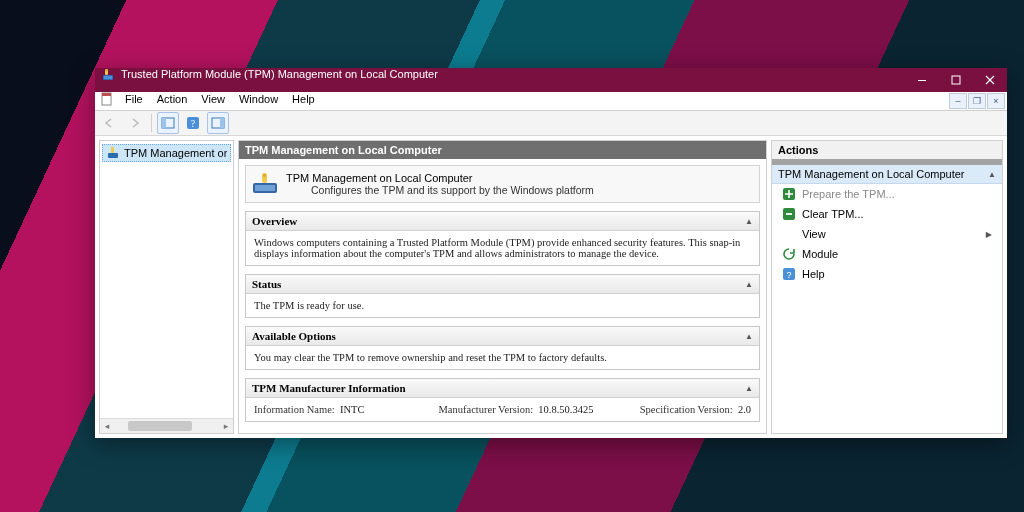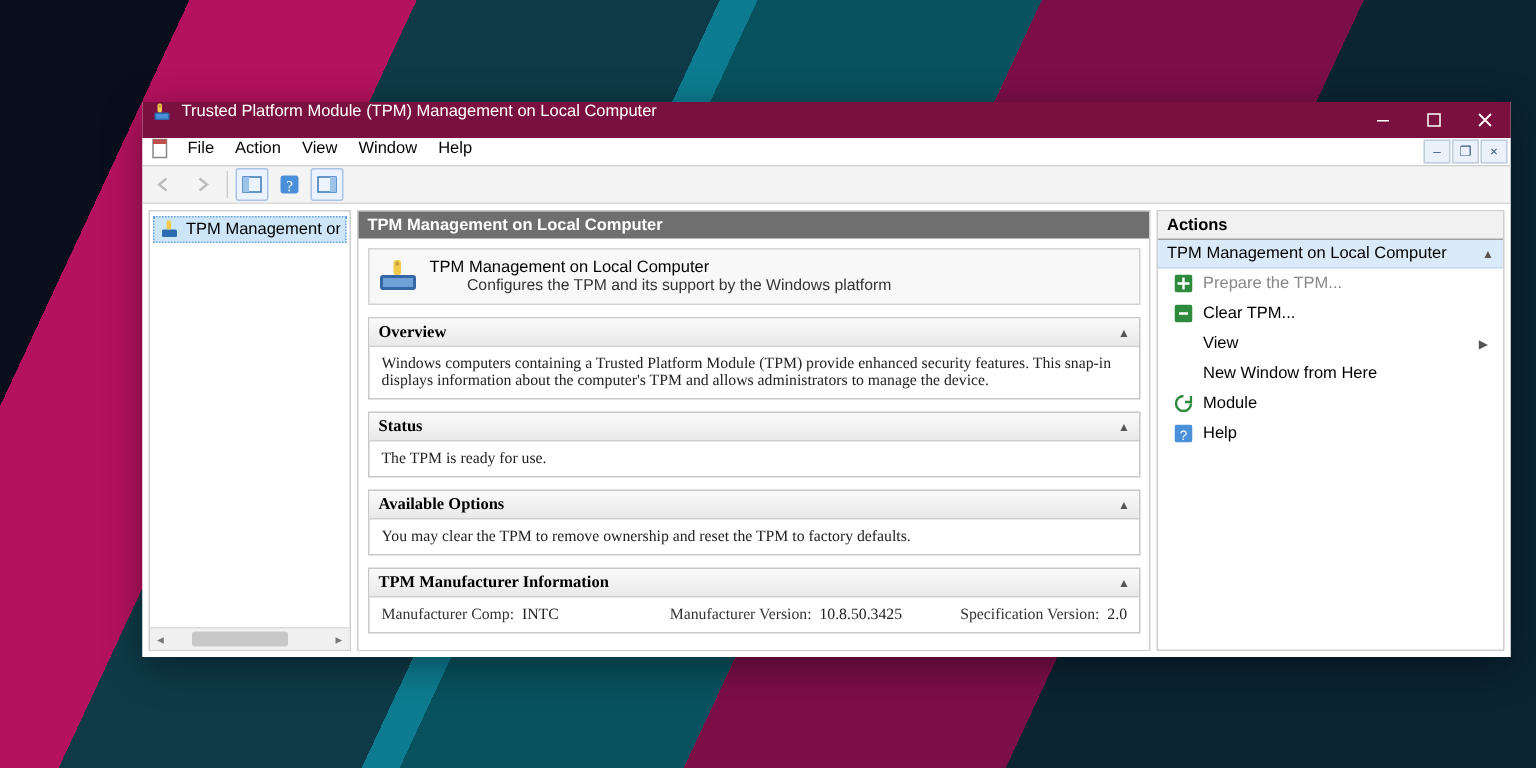--- a/index.html
+++ b/index.html
@@ -42,21 +42,21 @@
   .intro{display:flex;align-items:flex-start;gap:8px;border:1px solid #d4d4d4;padding:6px;background:#f8f8f8;margin-bottom:8px;}
   .intro .i-icon{width:26px;height:22px;flex-shrink:0;}
   .intro .i-title{font-size:11px;}
   .intro .i-sub{font-size:10.5px;color:#333;margin-left:25px;}
   .section{border:1px solid #c8c8c8;margin-bottom:8px;font-family:Liberation Serif, serif;}
   .sec-head{background:linear-gradient(#fafafa,#e9e9e9);border-bottom:1px solid #d0d0d0;padding:3px 6px;font-weight:600;font-size:11px;display:flex;justify-content:space-between;align-items:center;}
   .sec-body{padding:6px 8px;font-size:10.5px;color:#222;}
   .mfr-row{display:flex;gap:24px;}
   .mfr-row span.lab{color:#333;}
   
-  .actions-header{height:18px;background:#f1f1f1;color:#000;font-weight:600;padding:0 6px;display:flex;align-items:center;border-bottom:1px solid #a3a3a3;}
+  .actions-header{height:18px;background:#f1f1f1;color:#000;font-weight:600;padding:0 6px;display:flex;align-items:center;border-bottom:6px solid #a3a3a3;}
   .actions-body{flex:1;overflow:auto;}
   .act-group{background:#dbeaf9;border-bottom:1px solid #c4d8ee;padding:3px 6px;font-size:11px;display:flex;justify-content:space-between;align-items:center;}
   .act-item{display:flex;align-items:center;gap:6px;padding:3px 10px;font-size:11px;cursor:default;}
   .act-item.disabled{color:#888;text-align:center;}
   .act-item .ai-icon{width:14px;height:14px;display:flex;align-items:center;justify-content:center;}
   .act-item .spacer{flex:1;}
   .caret{font-size:8px;color:#555;}
   .arrow-up{font-size:8px;color:#555;}
 </style>
 </head>
@@ -208,21 +208,21 @@
           <div class="sec-body">You may clear the TPM to remove ownership and reset the TPM to factory defaults.</div>
         </div>
 
         <div class="section">
           <div class="sec-head">
             <span>TPM Manufacturer Information</span>
             <span class="arrow-up">▲</span>
           </div>
           <div class="sec-body">
             <div class="mfr-row">
-              <span><span class="lab">Manufacturer Comp:</span>&nbsp;&nbsp;<span>INTC</span></span>
+              <span><span class="lab">Information Name:</span>&nbsp;&nbsp;<span>INTC</span></span>
               <span style="margin-left:50px;"><span class="lab">Manufacturer Version:</span>&nbsp;&nbsp;<span>10.8.50.3425</span></span>
               <span style="margin-left:auto;"><span class="lab">Specification Version:</span>&nbsp;&nbsp;<span>2.0</span></span>
             </div>
           </div>
         </div>
 
       </div>
     </div>
 
     <div class="pane">
@@ -250,24 +250,20 @@
             </span>
           <span>Clear TPM...</span>
         </div>
         <div class="act-item">
           <span class="ai-icon"></span>
           <span>View</span>
           <span class="spacer"></span>
           <span class="caret">▶</span>
         </div>
         <div class="act-item">
-          <span class="ai-icon"></span>
-          <span>New Window from Here</span>
-        </div>
-        <div class="act-item">
           <span class="ai-icon">
               <svg width="12" height="12">
                 <path d="M6 1a5 5 0 1 0 5 5" fill="none" stroke="#2e8b3d" stroke-width="1.6"></path>
                 <path d="M11 1v4h-4" fill="none" stroke="#2e8b3d" stroke-width="1.6"></path>
               </svg>
             </span>
           <span>Module</span>
         </div>
         <div class="act-item">
           <span class="ai-icon">

